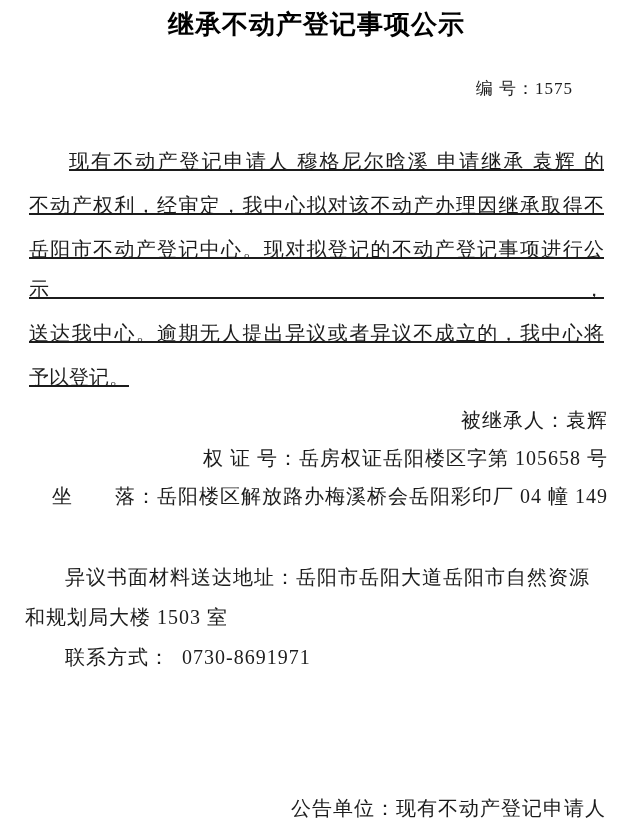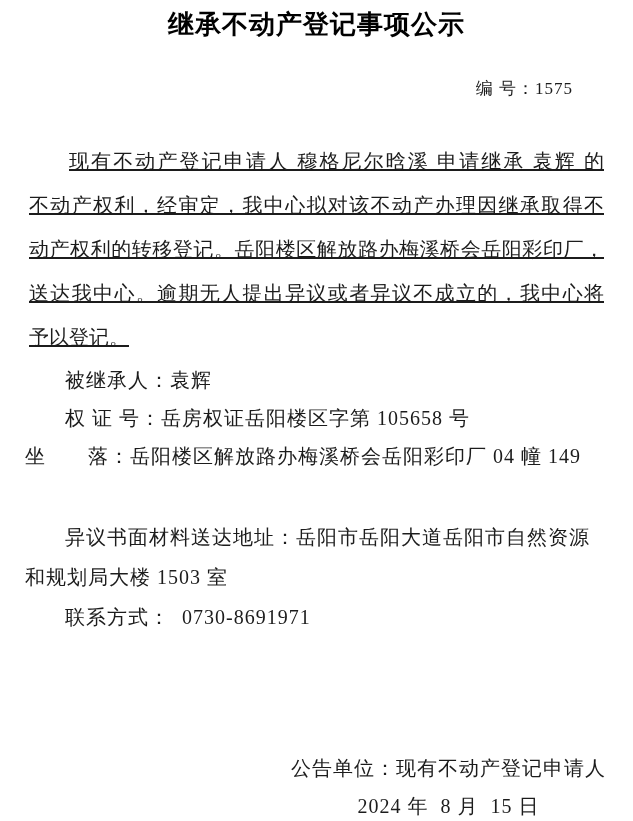--- a/index.html
+++ b/index.html
@@ -37,21 +37,21 @@
   .para-line {
     margin: 4px;
     text-align: justify;
     text-align-last: justify;
     text-decoration: underline;
   }
   .para-line.first { text-indent: 2em; }
   .para-line.last { text-align: center; text-align-last: left; }
 
   .fields { font-size: 20px; line-height: 38px; letter-spacing: 1px; }
-  .field { white-space: pre-wrap; }
+  .field { white-space: pre-wrap; text-align: right; }
   .indent2 { padding-left: 40px; }
 
   .contact { margin-top: 42px; font-size: 20px; line-height: 40px; letter-spacing: 1px; }
   .contact-line { white-space: pre-wrap; }
 
   .footer {
     margin-top: 112px;
     margin-left: auto;
     margin-right: 2px;
     width: fit-content;
@@ -67,21 +67,21 @@
 
 <div class="page">
 
   <h1 class="title">继承不动产登记事项公示</h1>
 
   <div class="doc-number"><span>编 号：</span><span>1575</span></div>
 
   <div class="para">
     <p class="para-line first">现有不动产登记申请人 穆格尼尔晗溪 申请继承 袁辉 的</p>
     <p class="para-line">不动产权利，经审定，我中心拟对该不动产办理因继承取得不</p>
-    <p class="para-line">动产权利的转移登记。岳阳楼区解放路办梅溪桥会岳阳彩印厂，</p>
+    <p class="para-line">岳阳市不动产登记中心。现对拟登记的不动产登记事项进行公示，</p>
     <p class="para-line">送达我中心。逾期无人提出异议或者异议不成立的，我中心将</p>
     <p class="para-line last">予以登记。</p>
   </div>
 
   <div class="fields">
     <div class="field indent2"><span>被继承人：</span><span>袁辉</span></div>
     <div class="field indent2"><span>权 证 号：</span><span>岳房权证岳阳楼区字第 105658 号</span></div>
     <div class="field"><span>坐　　落：</span><span>岳阳楼区解放路办梅溪桥会岳阳彩印厂 04 幢 149</span></div>
   </div>
 

